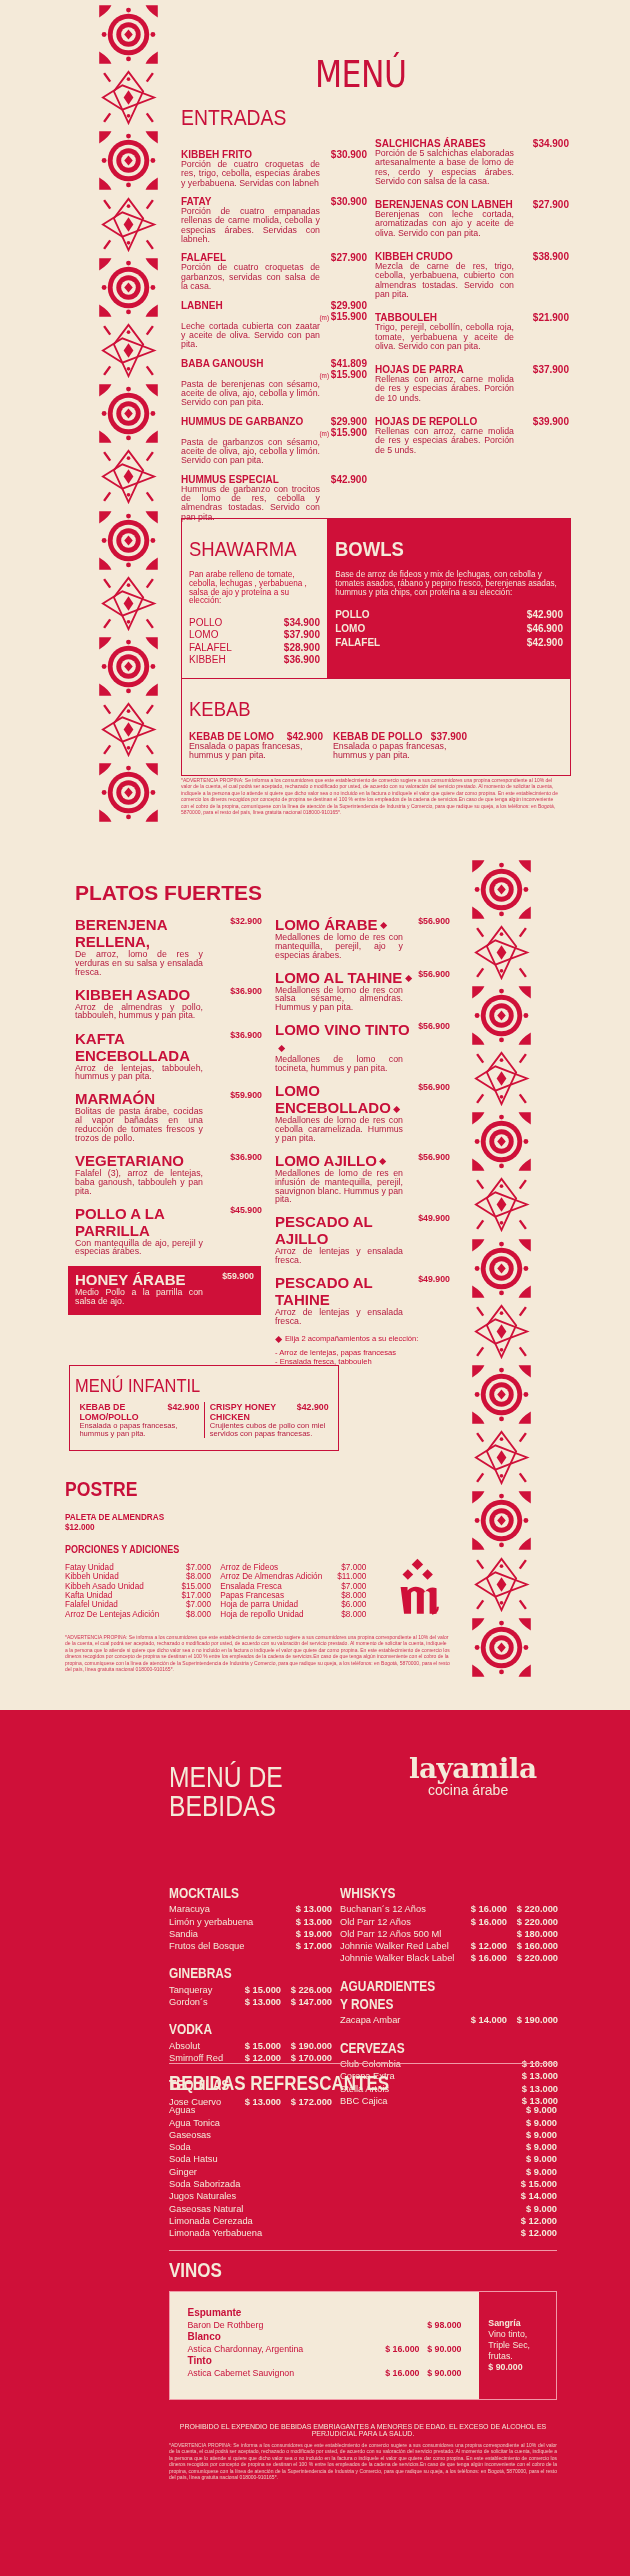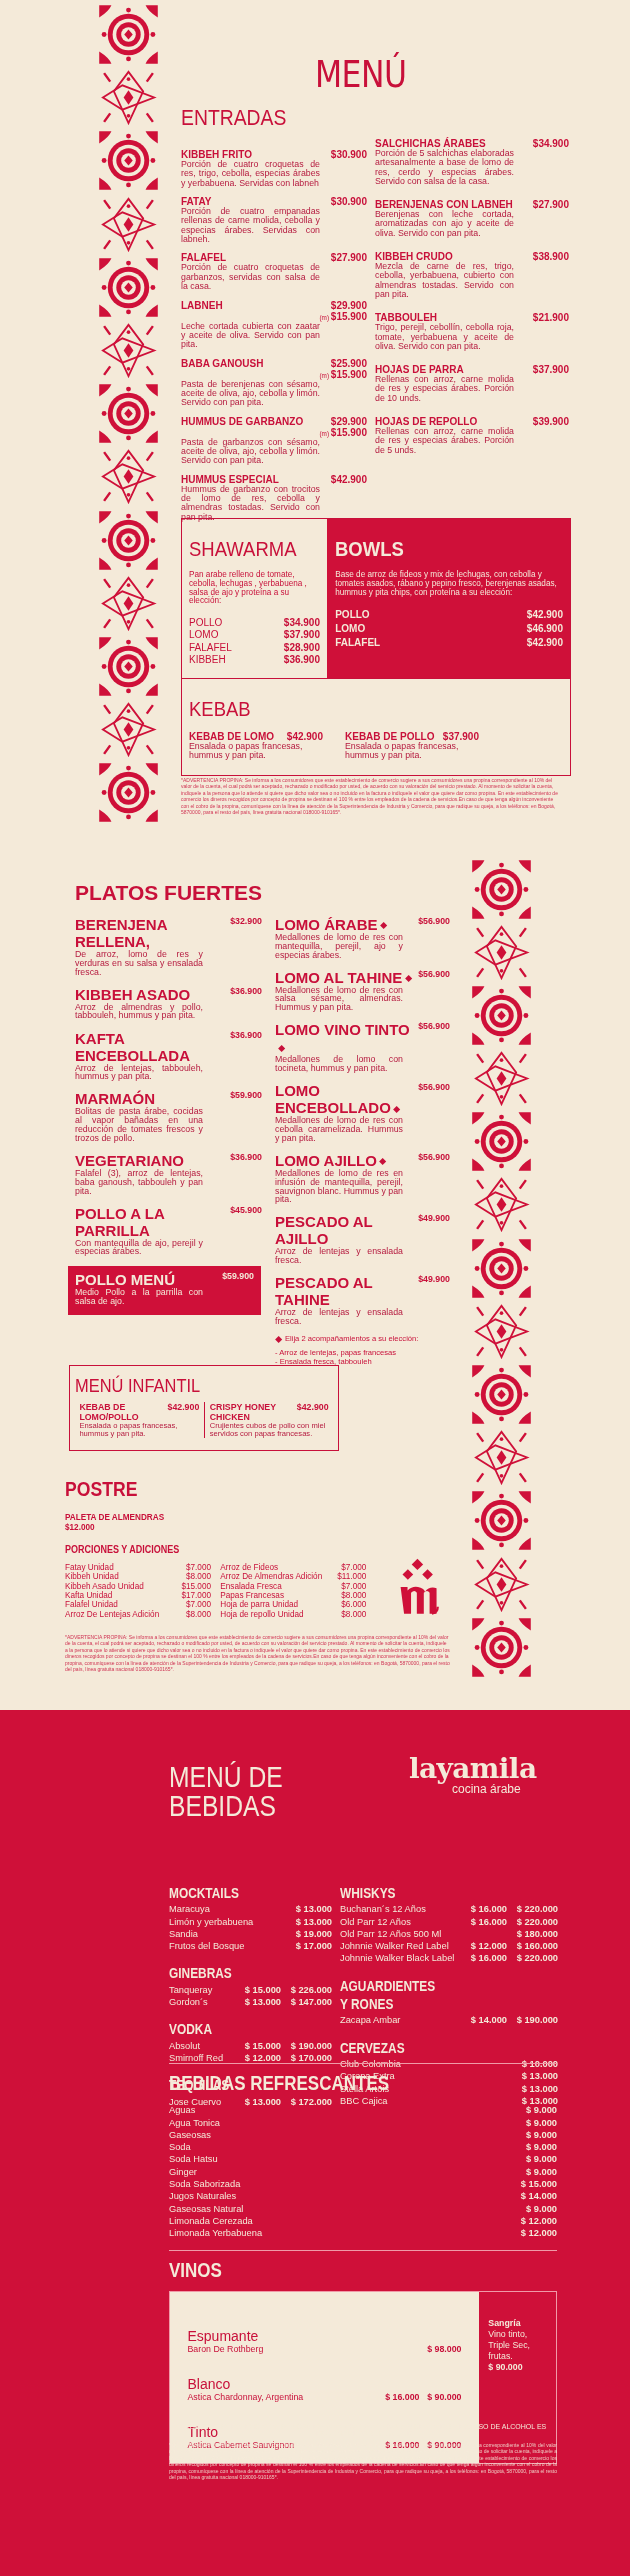--- a/index.html
+++ b/index.html
@@ -28,21 +28,21 @@
   .box { padding: 17.5px 7px 11.7px 7px; }
   .box.shawarma { width: 145px; }
   .box.bowls { flex: 1; background: #cf1039; color: #f4ead9; padding-left: 8.2px; padding-right: 7px; }
   .box.kebab { border-top: 0.9px solid #c8103a; padding: 17.5px 7px 14px 7px; }
   .box-title { font-size: 21px; transform: scaleX(0.88); transform-origin: left; margin-bottom: 10.5px; }
   .bowls .box-title { font-weight: bold; color: #f4ead9; }
   .box-desc { font-size: 8.2px; line-height: 8.8px; margin-bottom: 11px; }
   .opt-row { display: flex; justify-content: space-between; font-size: 10px; line-height: 12.3px; }
   .opt-row .p { font-weight: bold; }
   .bowls .opt-row { font-weight: bold; line-height: 14px; }
-  .kebab-items { display: flex; gap: 22px; }
+  .kebab-items { display: flex; gap: 10px; }
   .kebab-item { width: 134px; }
   .kebab-item .item-desc { width: auto; text-align: left; }
   .disclaimer { font-size: 5px; line-height: 6.4px; color: #c8103a; opacity: 0.85; }
   .p1 .disclaimer { position: absolute; left: 181px; top: 777px; width: 379px; }
   
   .p2 { height: 1710px - 858px; height: 852px; }
   .p2 .strip { left: 470px; top: 0; }
   .pf-title { position: absolute; left: 75px; top: 23px; font-size: 21px; color: #c8103a; }
   .pf-title b { font-weight: bold; }
   .pf-col-left { position: absolute; left: 75px; top: 58px; width: 187px; }
@@ -72,36 +72,36 @@
   .por-grid { display: flex; gap: 9.3px; }
   .por-col { width: 146px; }
   .por-row { display: flex; justify-content: space-between; font-size: 8.2px; line-height: 9.3px; }
   .logo-m { position: absolute; left: 397px; top: 700px; width: 42px; height: 58px; }
   .p2 .disclaimer { position: absolute; left: 65px; top: 776px; width: 385px; }
   
   .p3 { background: #cf1039; color: #f4ead9; height: 866px; position: relative; }
   .beb-title { position: absolute; left: 169px; top: 53px; font-size: 29px; line-height: 29px; font-weight: normal; transform: scaleX(0.85); transform-origin: left; }
   .brand { position: absolute; left: 409px; top: 42px; width: 152px; }
   .brand-name { font-family: "DejaVu Serif", serif; font-size: 28px; font-weight: bold; letter-spacing: -0.6px; }
-  .brand-sub { font-size: 12px; margin-left: 43px; margin-top: -3.5px; }
+  .brand-sub { font-size: 14px; margin-left: 19px; margin-top: -3.5px; }
   .bcol { position: absolute; }
   .bh { font-size: 14px; font-weight: bold; margin-bottom: 2.3px; transform: scaleX(0.85); transform-origin: left; white-space: nowrap; }
   .brow { display: flex; font-size: 9.3px; line-height: 12.3px; }
   .brow .n { flex: 1; white-space: nowrap; }
   .brow .v { width: 51px; text-align: right; font-weight: bold; white-space: nowrap; }
   .bgroup { margin-bottom: 13px; }
   .divider { position: absolute; left: 169px; width: 388px; height: 1.2px; background: #f09aa8; }
   .refres { position: absolute; left: 169px; top: 362px; width: 388px; }
   .refres .bh { font-size: 20px; margin-bottom: 9.3px; }
   .refres .brow .v { width: 70px; }
   .vinos { position: absolute; left: 169px; top: 549px; width: 388px; }
   .vinos .bh { font-size: 20px; margin-bottom: 9.3px; }
   .wine-box { display: flex; border: 0.6px solid #f09aa8; }
   .wine-left { background: #f4ead9; color: #c8103a; width: 309px; padding: 15px 17.5px 11.7px 17.5px; }
-  .wine-left .cat { font-weight: normal; font-size: 14px; line-height: 11.7px; margin-top: 24px; }
+  .wine-left .cat { font-weight: bold; font-size: 10px; line-height: 11.7px; }
   .wine-left .brow { font-size: 8.8px; }
   .wine-left .brow .v { width: 35px; }
   .wine-left .brow .v2 { width: 35px; text-align: right; font-weight: bold; margin-left: 7px; }
   .wine-right { flex: 1; padding: 26px 9.3px; font-size: 8.8px; line-height: 11px; }
   .wine-right .t { font-weight: bold; }
   .legal { position: absolute; left: 169px; top: 713px; width: 388px; font-size: 7px; text-align: center; }
   .p3 .disclaimer { position: absolute; left: 169px; top: 732px; width: 388px; color: #f4ead9; text-align: justify; }
 </style>
 </head>
 <body>
@@ -315,21 +315,21 @@
               <div>$29.900</div>
               <div><small>(m) </small><span>$15.900</span></div>
             </span>
           </div>
           <div class="item-desc">Leche cortada cubierta con zaatar y aceite de oliva. Servido con pan pita.</div>
         </div>
         <div class="item">
           <div class="item-head">
             <span class="item-name">BABA GANOUSH</span>
             <span class="item-price">
-              <div>$25.900</div>
+              <div>$41.809</div>
               <div><small>(m) </small><span>$15.900</span></div>
             </span>
           </div>
           <div class="item-desc">Pasta de berenjenas con sésamo, aceite de oliva, ajo, cebolla y limón. Servido con pan pita.</div>
         </div>
         <div class="item">
           <div class="item-head">
             <span class="item-name">HUMMUS DE GARBANZO</span>
             <span class="item-price">
               <div>$29.900</div>
@@ -686,21 +686,21 @@
           <div class="pf-item">
             <div class="item-head">
               <span class="item-name"><span>POLLO A LA PARRILLA</span></span>
               <span class="item-price">$45.900</span>
             </div>
             <div class="item-desc">Con mantequilla de ajo, perejil y especias árabes.</div>
           </div>
         </div>
       <div class="pf-item highlight">
         <div class="item-head">
-          <span class="item-name">POLLO MENÚ</span>
+          <span class="item-name">HONEY ÁRABE</span>
           <span class="item-price">$59.900</span>
         </div>
         <div class="item-desc">Medio Pollo a la parrilla con salsa de ajo.</div>
       </div>
     </div>
 
     <div class="pf-col-right">
       <div id="pf-right">
           <div class="pf-item">
             <div class="item-head">

